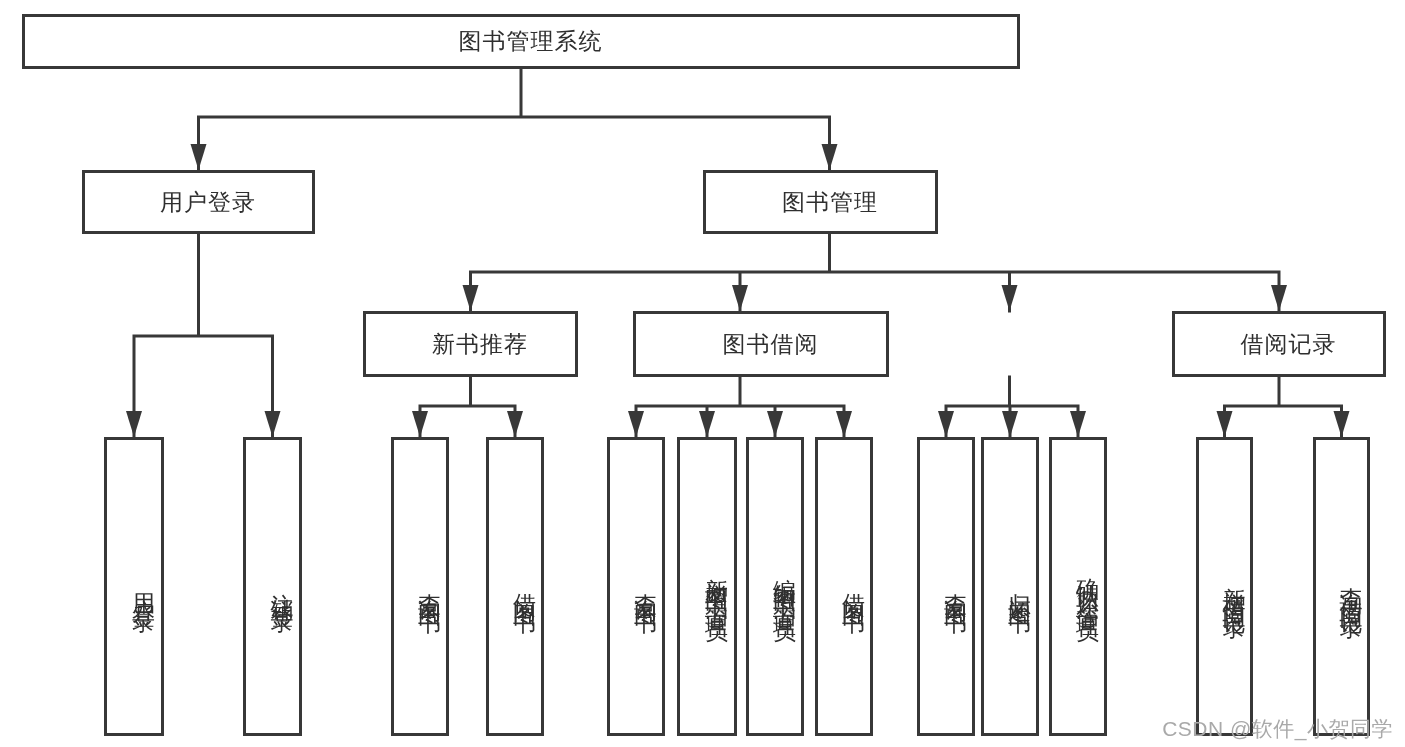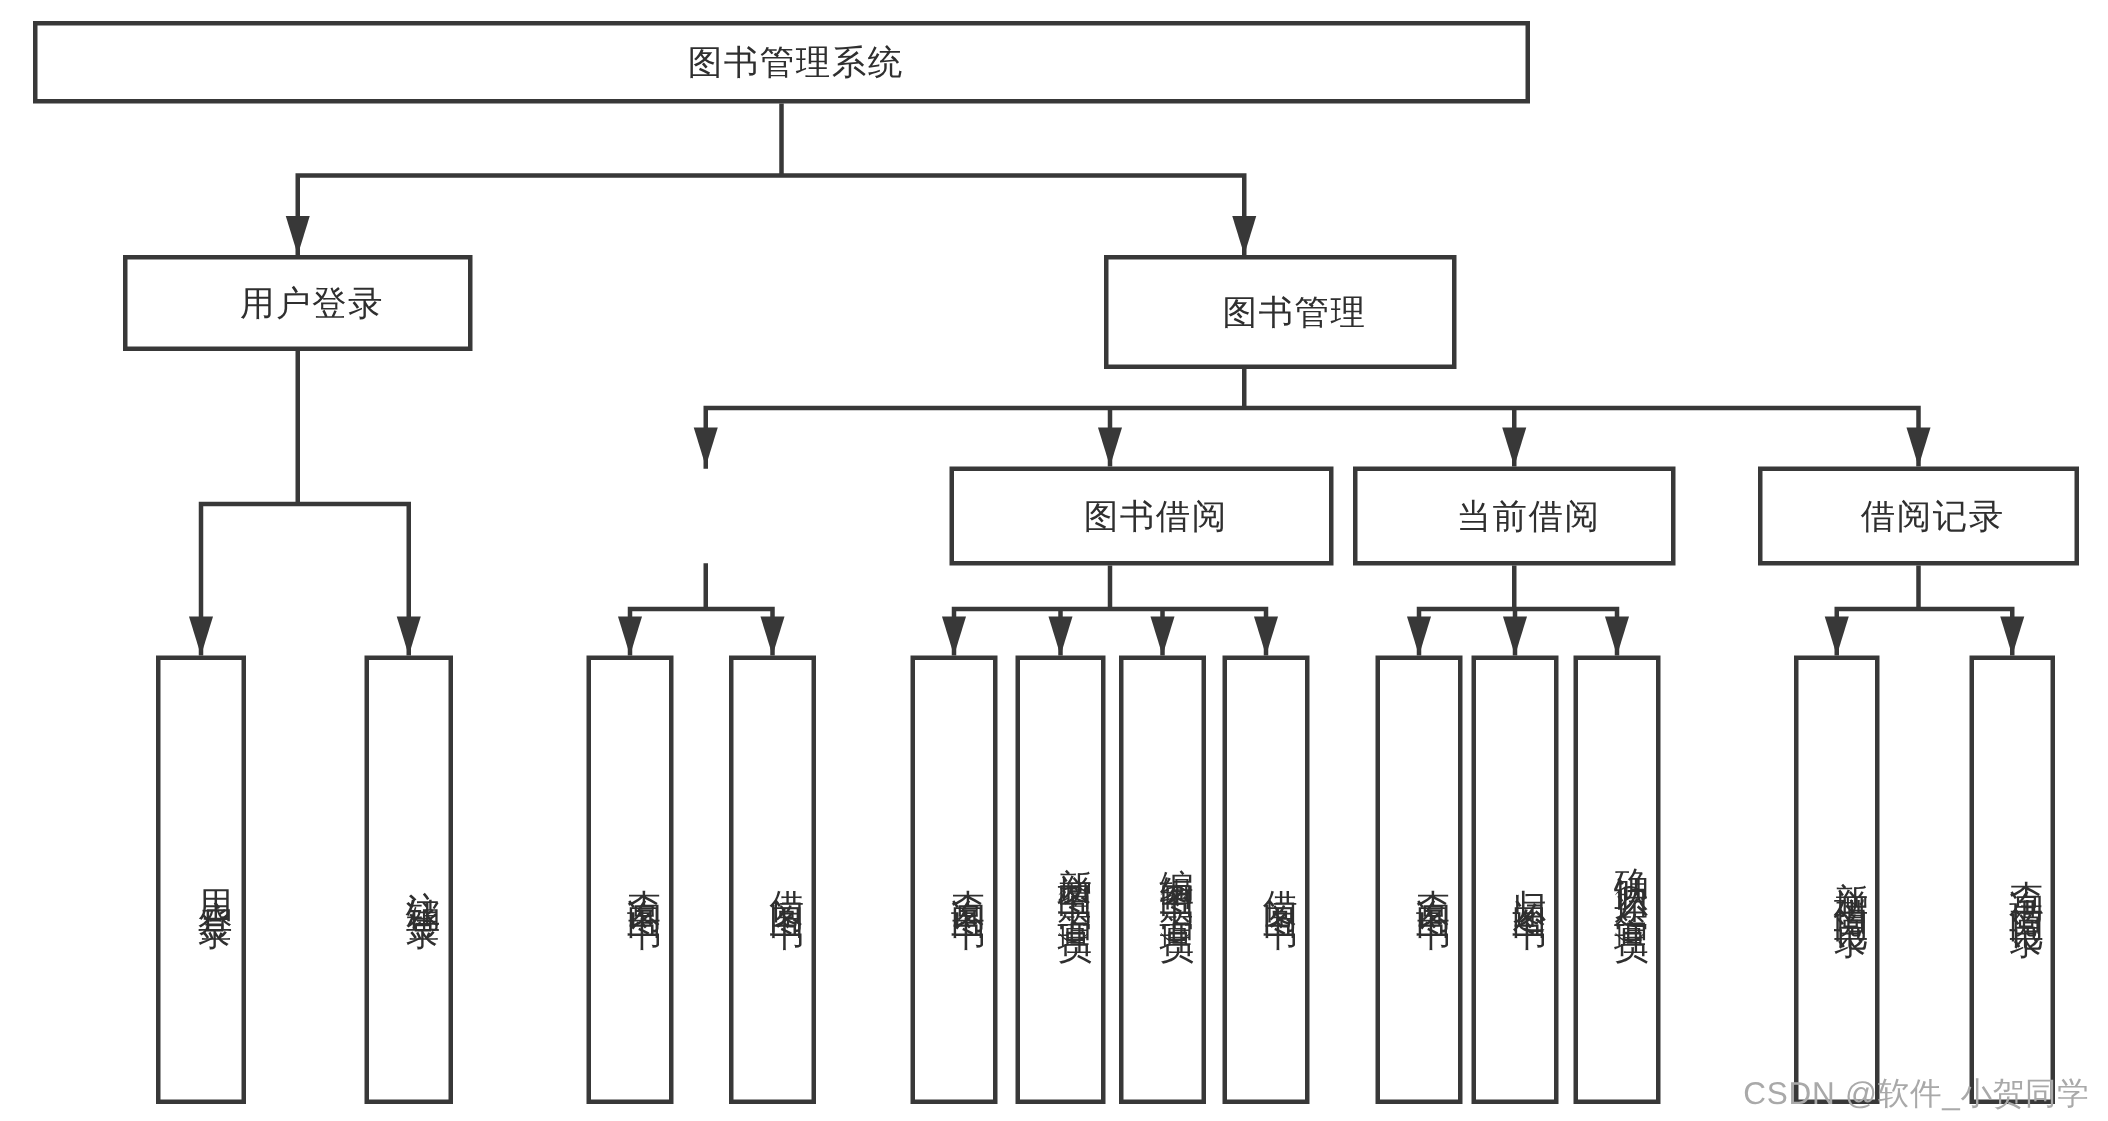--- a/index.html
+++ b/index.html
@@ -87,29 +87,29 @@
     </g>
   </svg>
 
   <div class="node" style="left:22px;top:14px;width:998px;height:55px">
     <span class="hlabel">图书管理系统</span>
   </div>
 
   <div class="node" style="left:82px;top:170px;width:233px;height:64px">
     <span class="hlabel">用户登录</span>
   </div>
-  <div class="node" style="left:736px;top:170px;width:235px;height:76px">
+  <div class="node" style="left:703px;top:170px;width:235px;height:64px">
     <span class="hlabel">图书管理</span>
   </div>
 
+  <div class="node" style="left:363px;top:311px;width:215px;height:66px">
+    <span class="hlabel">新书推荐</span>
+  </div>
   <div class="node" style="left:633px;top:311px;width:256px;height:66px">
     <span class="hlabel">图书借阅</span>
-  </div>
-  <div class="node" style="left:902px;top:311px;width:215px;height:66px">
-    <span class="hlabel">当前借阅</span>
   </div>
   <div class="node" style="left:1172px;top:311px;width:214px;height:66px">
     <span class="hlabel">借阅记录</span>
   </div>
 
   <div class="node" style="left:104px;top:437px;width:60px;height:299px">
     <span class="vlabel">用户登录</span>
   </div>
   <div class="node" style="left:243px;top:437px;width:59px;height:299px">
     <span class="vlabel">注销登录</span>

